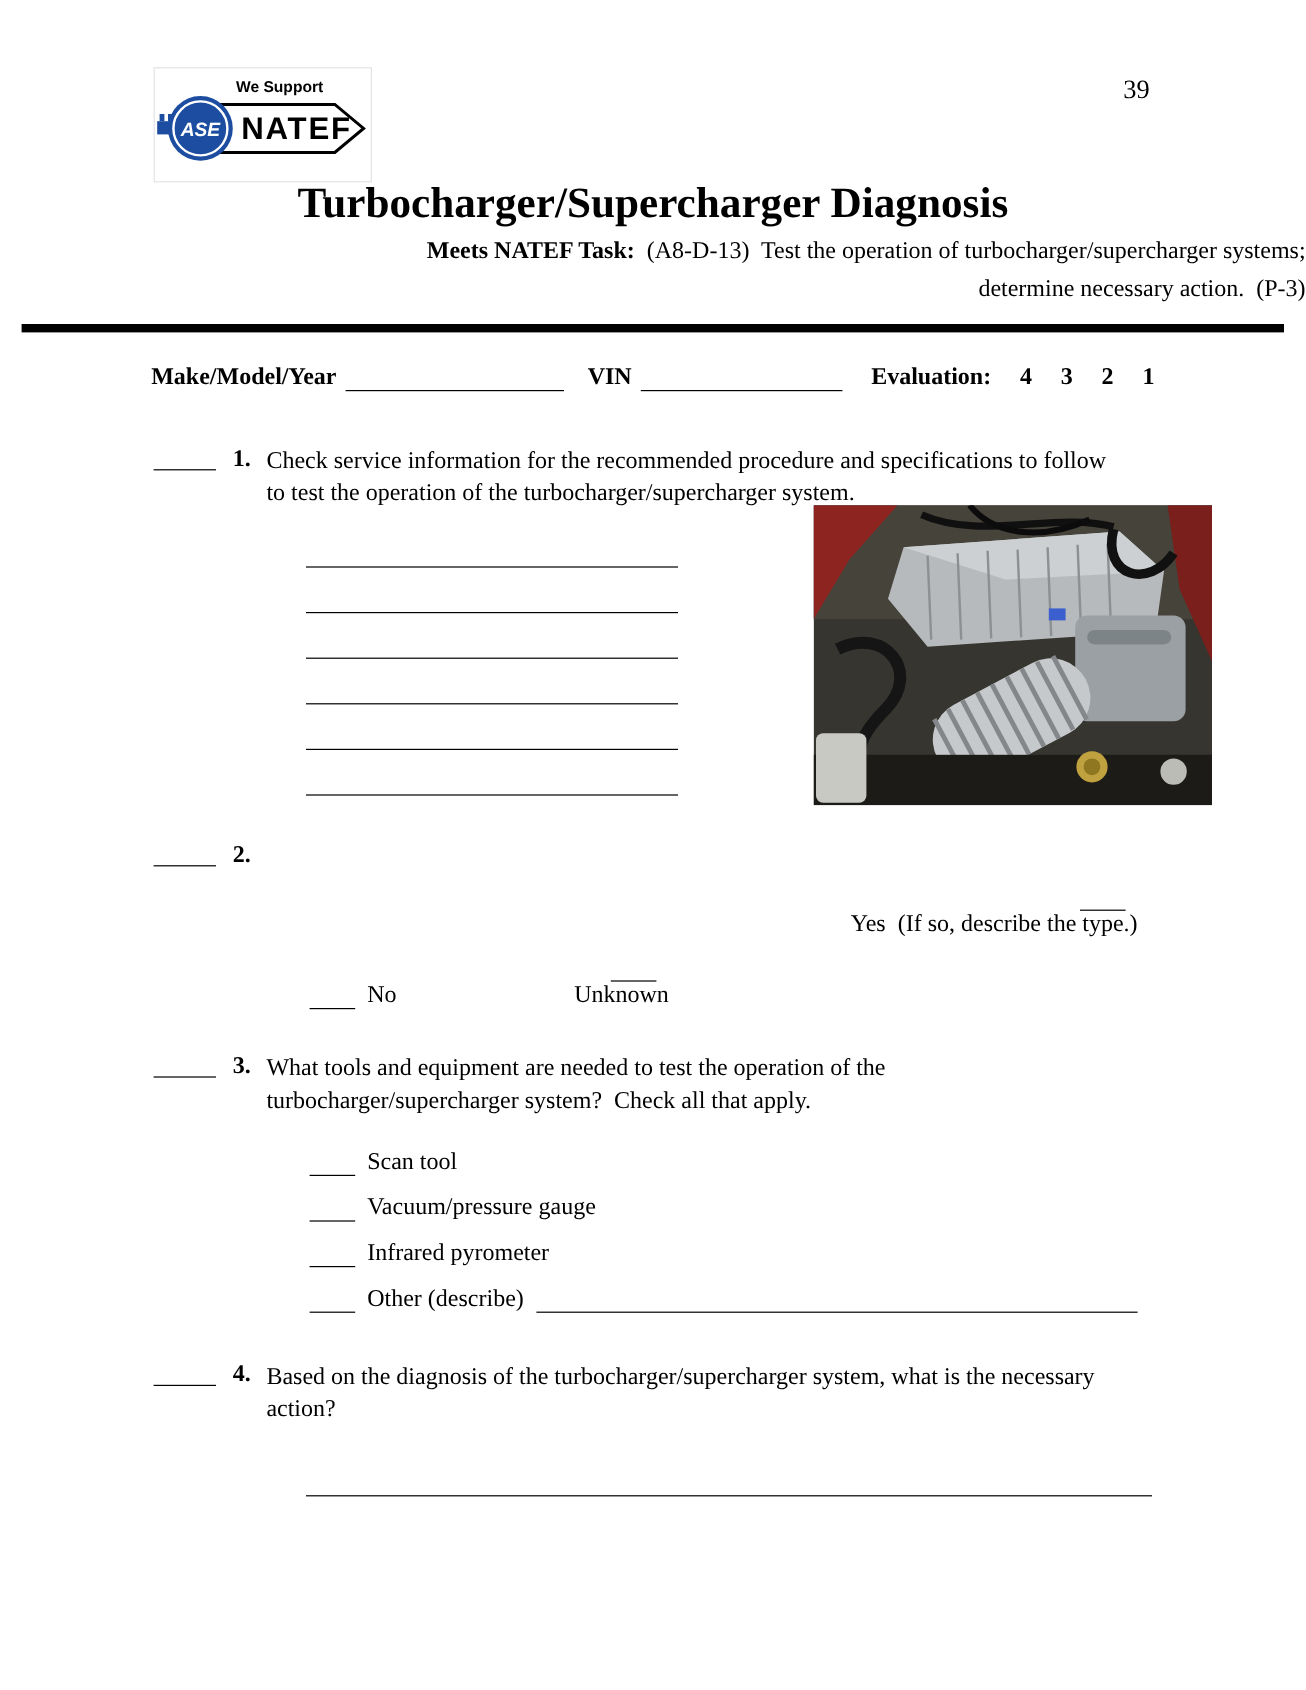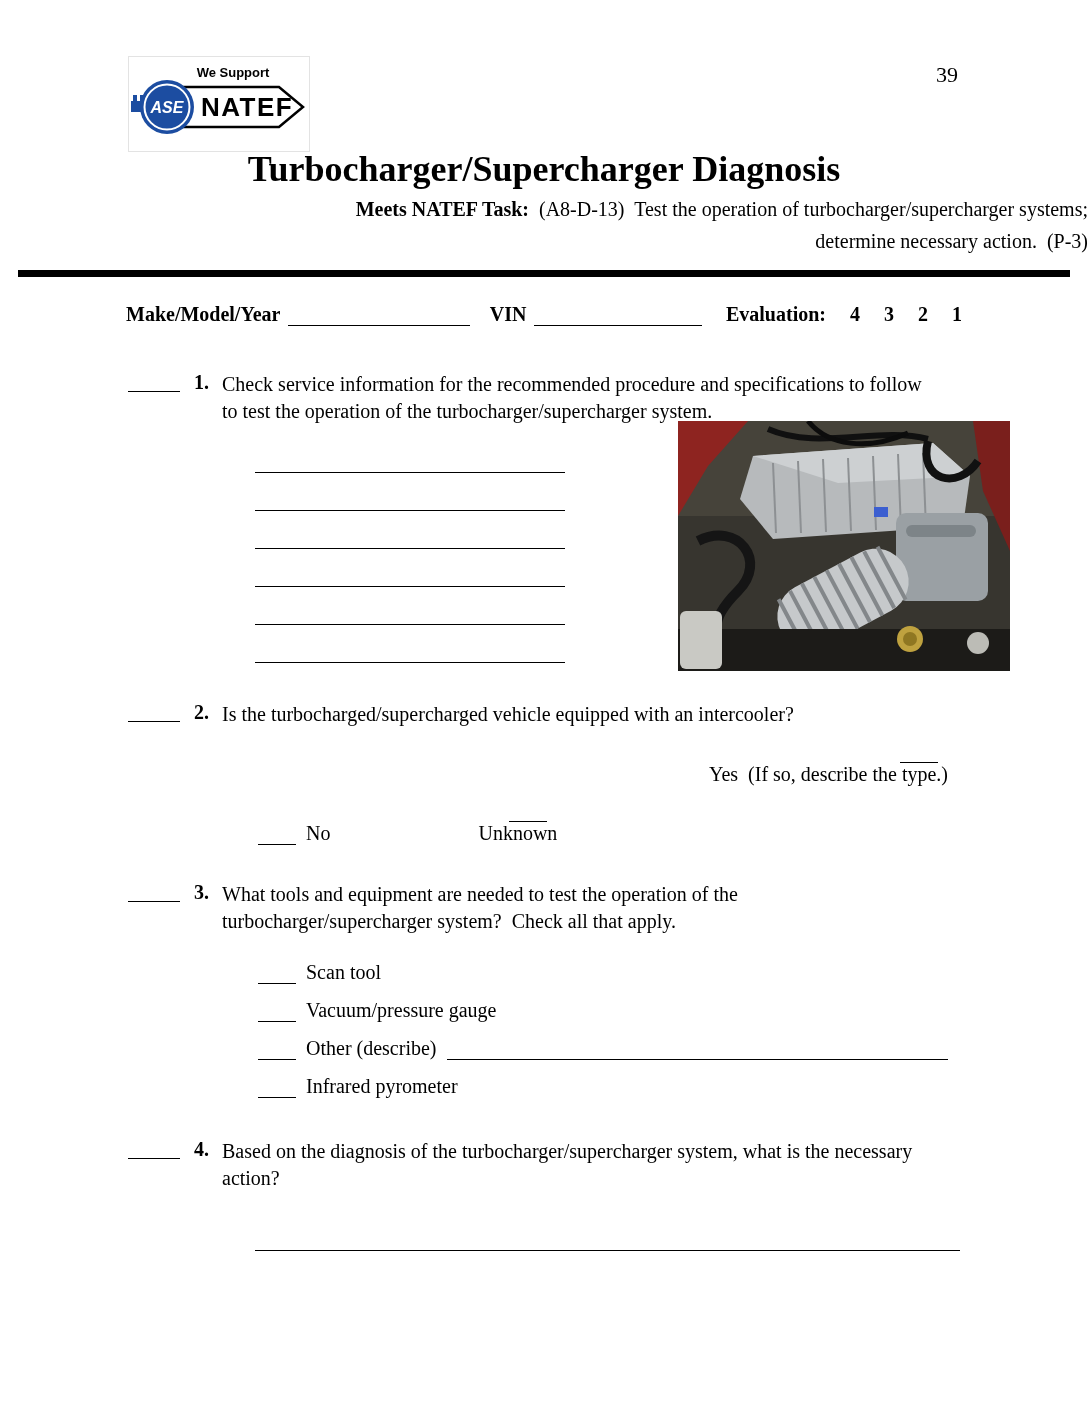--- a/index.html
+++ b/index.html
@@ -177,21 +177,20 @@
         <circle cx="232" cy="218" r="13" fill="#bfa23f"></circle>
         <circle cx="232" cy="218" r="7" fill="#8f7722"></circle>
         <circle cx="300" cy="222" r="11" fill="#bcbcb6"></circle>
       </svg>
     </div>
   </div>
 
   <div class="question q2">
     <span class="qblank"></span>
     <span class="qnum">2.</span>
-    <div class="qtext">Is the turbocharged/supercharged vehicle equipped with an intercooler?</div>
   </div>
 
   <div class="opt-row yes-row">
     <span class="cblank"></span>
     <span class="prewrap">Yes  (If so, describe the type.)</span>
     <span class="fill-blank"></span>
   </div>
 
   <div class="opt-row nounk-row">
     <span class="cblank"></span>
@@ -211,27 +210,27 @@
   <div class="opt-row opt3-row opt3-first">
     <span class="cblank"></span>
     <span>Scan tool</span>
   </div>
   <div class="opt-row opt3-row">
     <span class="cblank"></span>
     <span>Vacuum/pressure gauge</span>
   </div>
   <div class="opt-row opt3-row">
     <span class="cblank"></span>
+    <span>Infrared pyrometer</span>
+  </div>
+  <div class="opt-row opt3-row">
+    <span class="cblank"></span>
     <span>Other (describe)</span>
     <span class="fill-blank"></span>
   </div>
-  <div class="opt-row opt3-row">
-    <span class="cblank"></span>
-    <span>Infrared pyrometer</span>
-  </div>
 
   <div class="question q4">
     <span class="qblank"></span>
     <span class="qnum">4.</span>
     <div class="qtext qtext-wide">Based on the diagnosis of the turbocharger/supercharger system, what is the necessary action?</div>
   </div>
 
   <div class="final-line"></div>
 
 </div>

